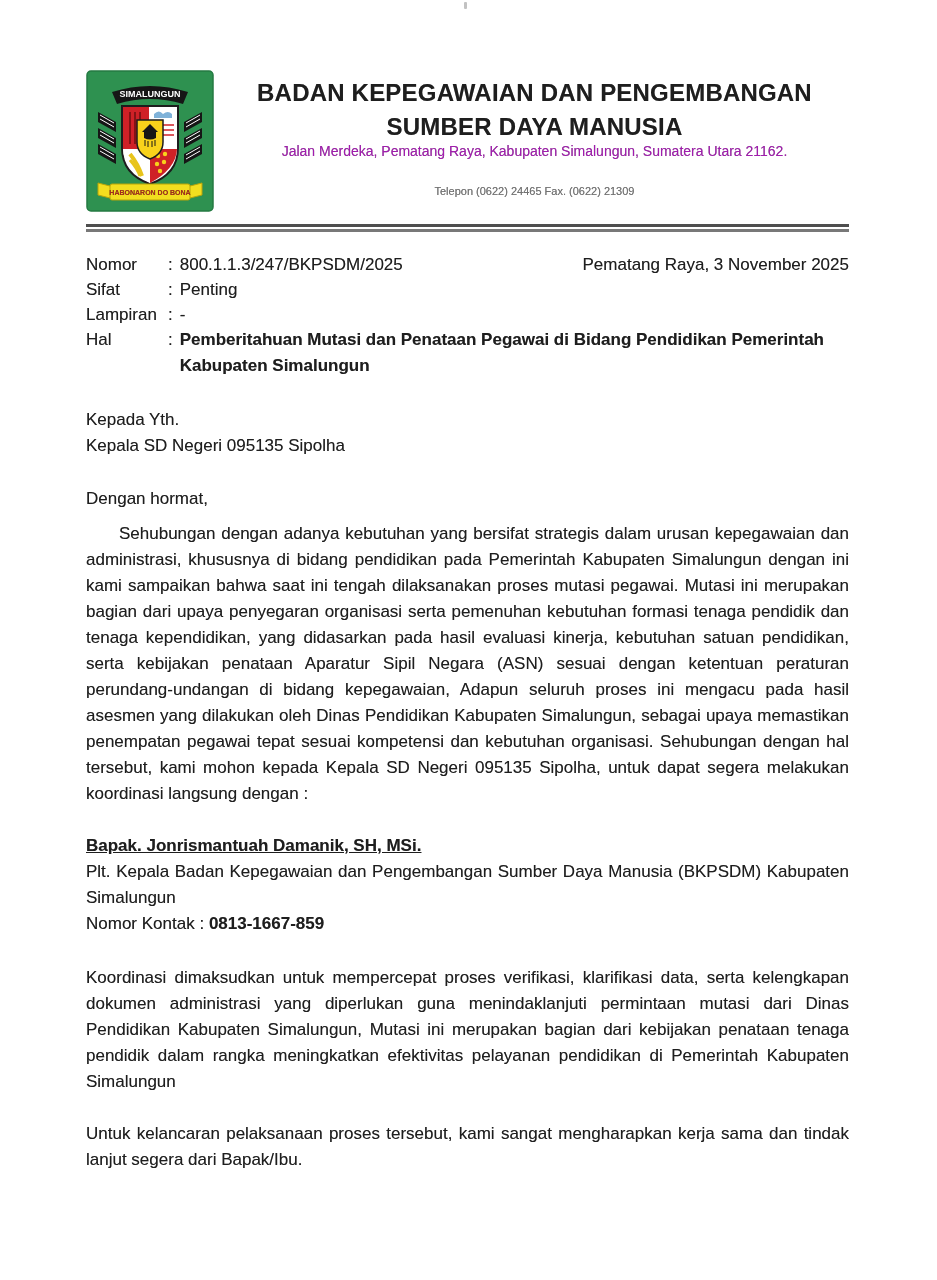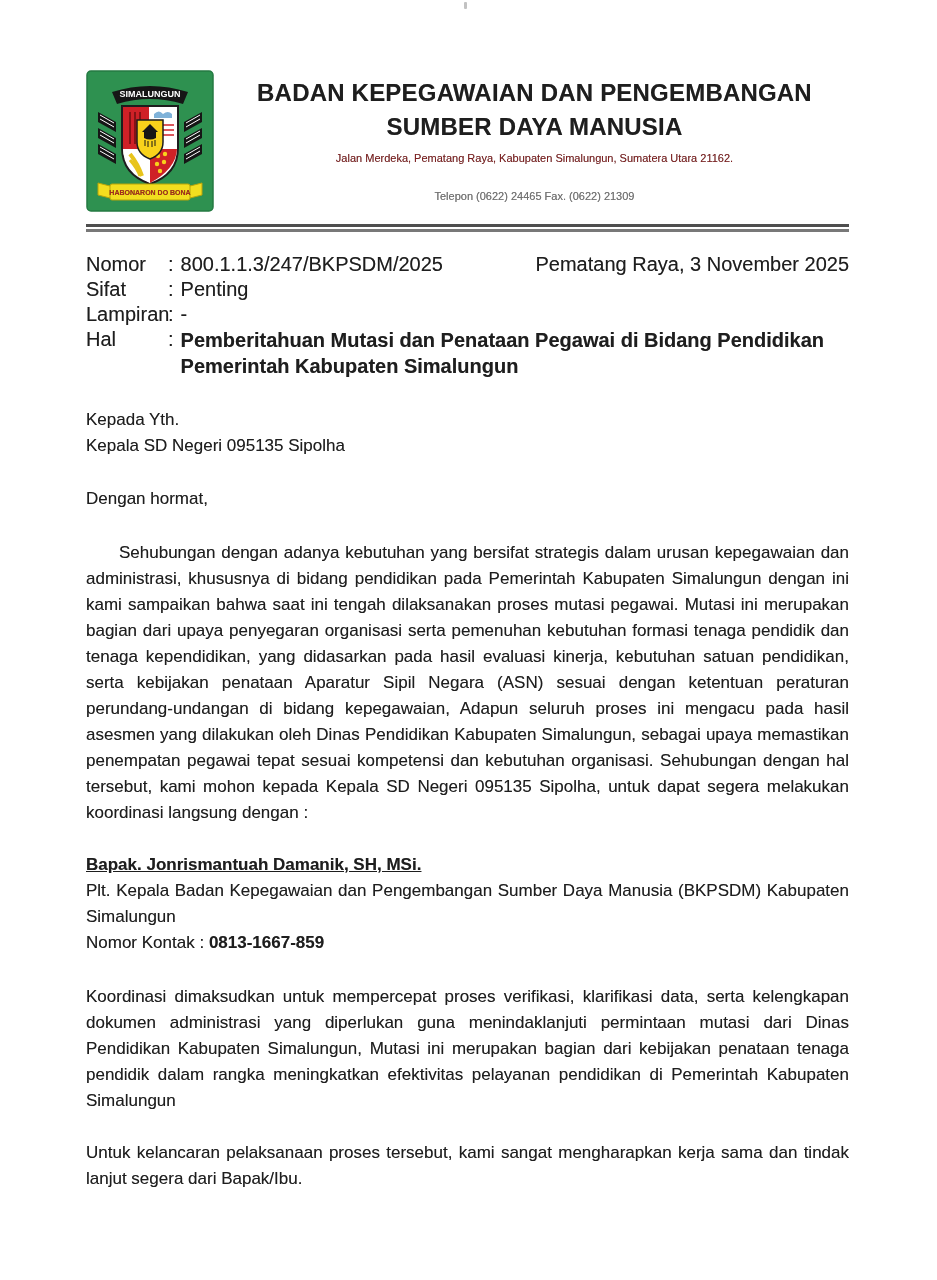--- a/index.html
+++ b/index.html
@@ -21,43 +21,43 @@
     width: 937px; height: 1143px;
     padding: 70px 88px 40px 86px;
     text-shadow: 0 0 0.5px rgba(20,20,20,.45); 
   }
   
   .letterhead { display: flex; align-items: flex-start; }
   .logo-wrap { width: 128px; height: 142px; flex: 0 0 auto; }
   .head-text { flex: 1 1 auto; text-align: center; padding-top: 6px; padding-left: 6px; }
   .head-line1 { font-size: 17.5px; font-weight: bold; letter-spacing: .2px; }
   .head-line2, .head-line3 { font-size: 24px; font-weight: bold; line-height: 1.4; letter-spacing: .2px; }
-  .head-address { font-size: 11px; margin-top: 9px; color: #7f1d1d; }
+  .head-address { font-size: 14px; color: #a21caf; }
   .head-phone { font-size: 11px; margin-top: 26px; color: #737373; }
   
   .divider {
     margin-top: 12px; height: 8px;
     border-top: 3px solid #4e4e4e;
     border-bottom: 3px solid #787878;
   }
   
-  .meta { margin-top: 20px; font-size: 20px; }
+  .meta { margin-top: 20px; font-size: 17px; }
   .meta-row { display: flex; line-height: 25px; align-items: flex-start; }
   .meta-label { width: 82px; flex: 0 0 auto; }
   .meta-sep { flex: 0 0 auto; margin-right: 7px; }
   .meta-value { flex: 0 0 auto; }
   .meta-spacer { flex: 1 1 auto; }
   .meta-date { flex: 0 0 auto; }
   .meta-hal-value { flex: 1 1 auto; font-weight: bold; line-height: 26px; }
   
   .block { font-size: 17px; line-height: 26px; }
   .recipient { margin-top: 28px; }
   .salutation { margin-top: 27px; }
   .para { text-align: justify; }
-  .para-1 { margin-top: 28px; text-indent: 33px; }
+  .para-1 { margin-top: 9px; text-indent: 33px; }
   .contact { margin-top: 26px; }
   .contact-name { font-weight: bold; text-decoration: underline; }
   .contact-title { text-align: justify; }
   .contact-number { font-weight: bold; }
   .para-2 { margin-top: 28px; }
   .para-3 { margin-top: 26px; }
 </style>
 </head>
 <body>
 

